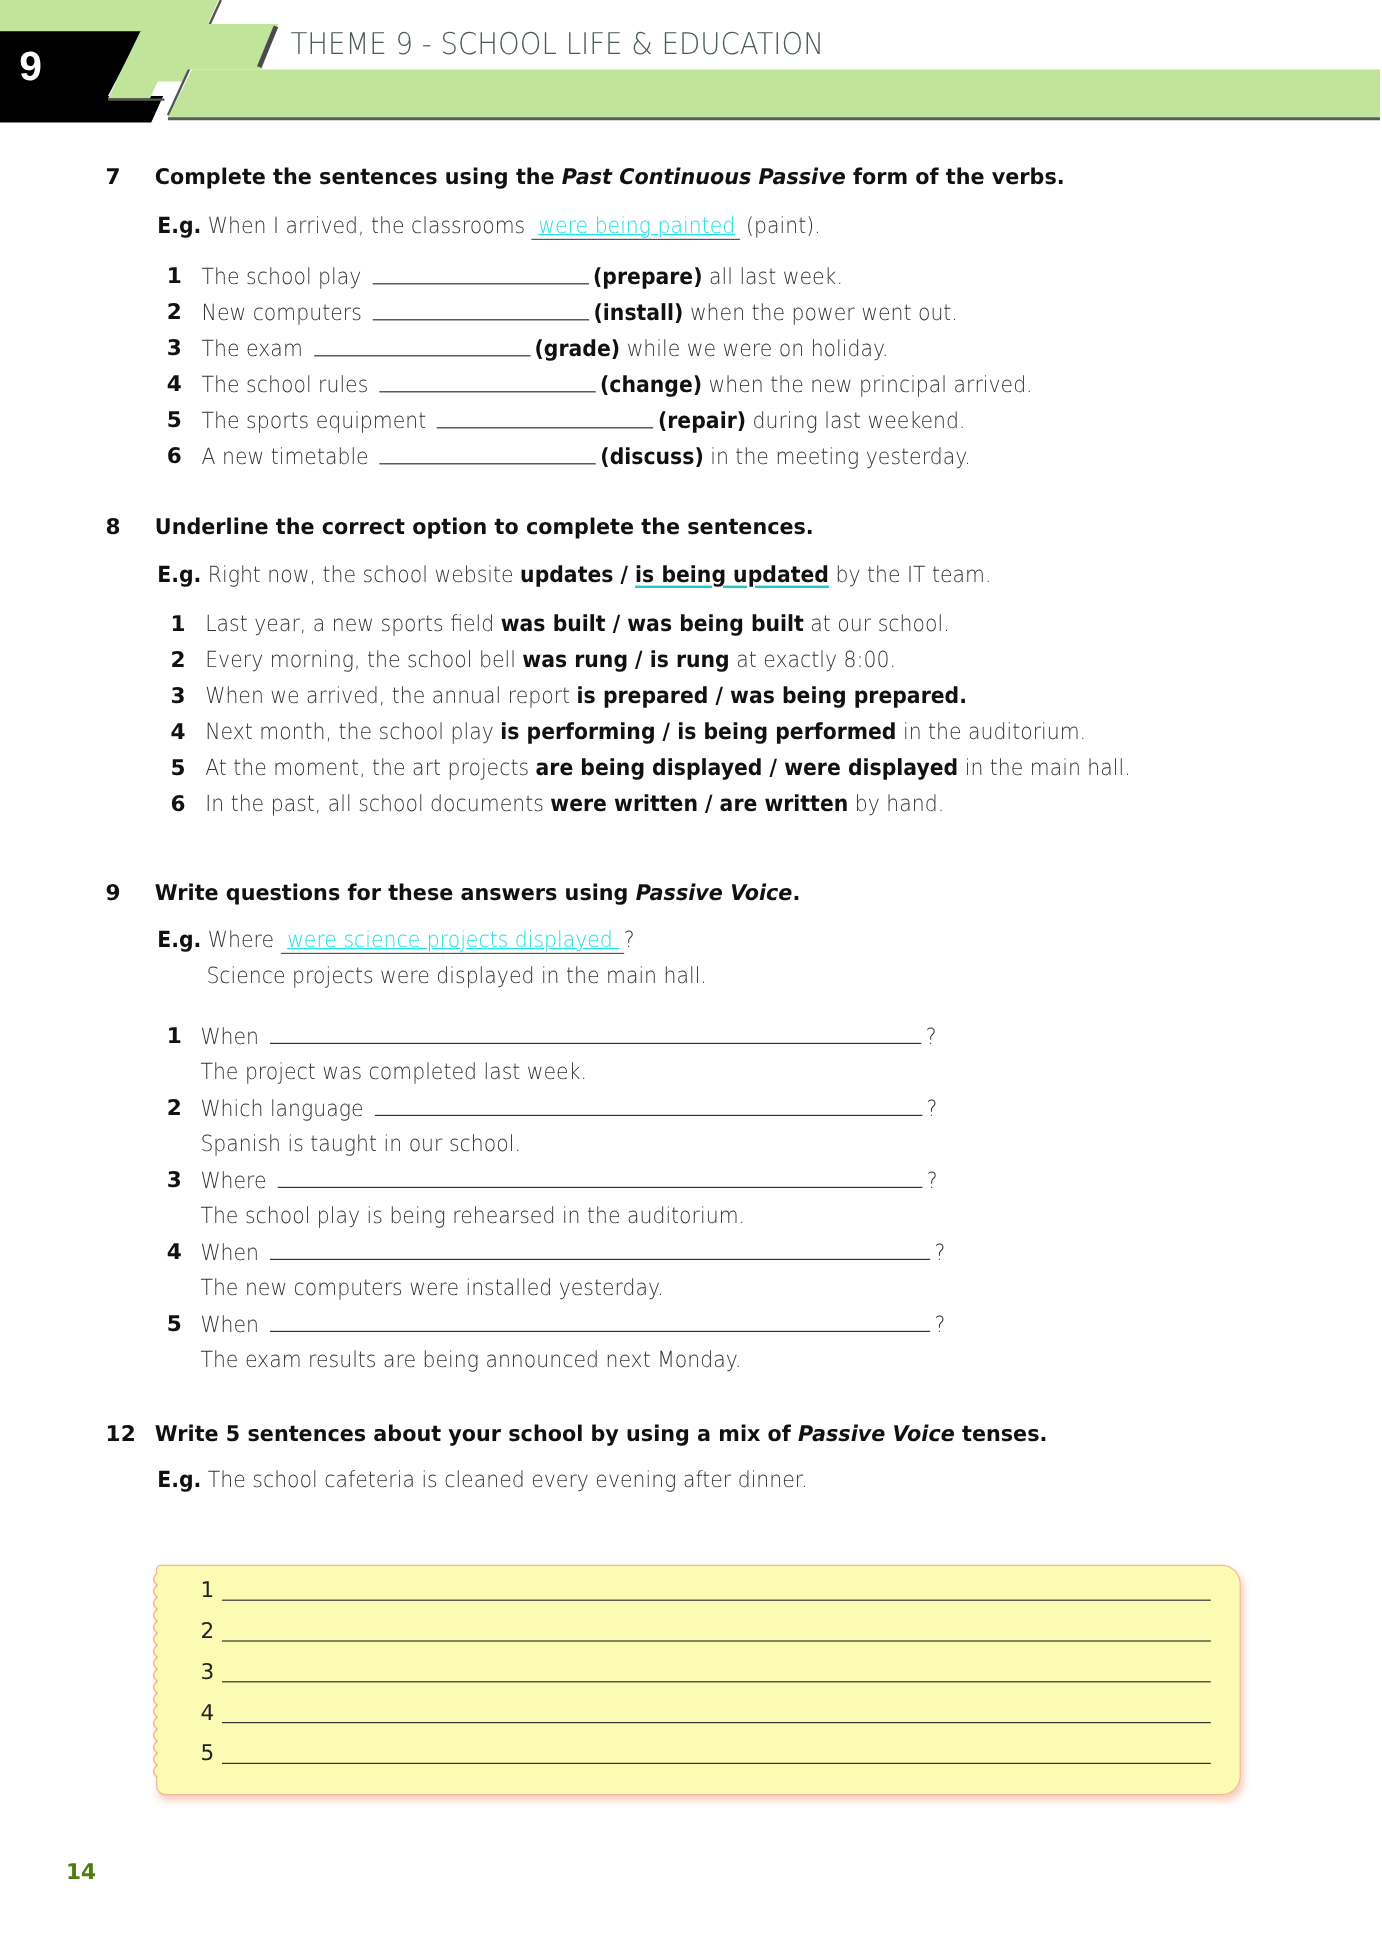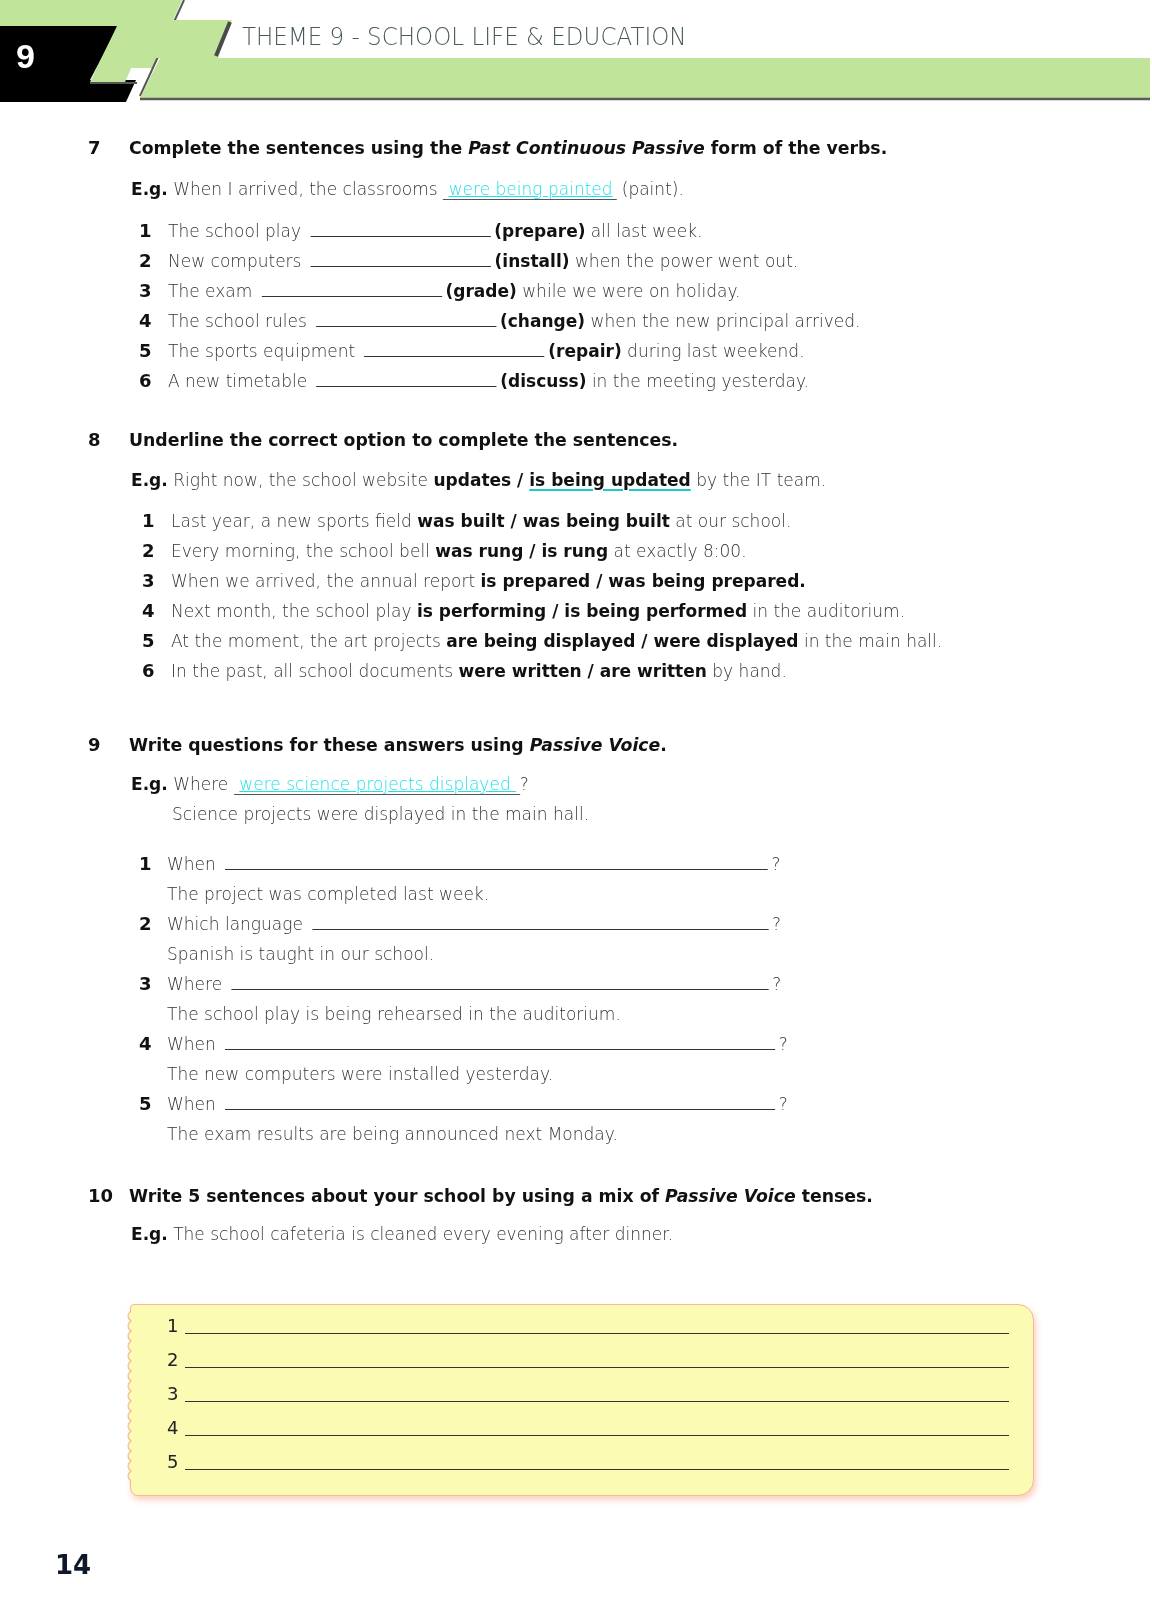--- a/index.html
+++ b/index.html
@@ -64,21 +64,21 @@
     position: absolute; left: 36px; font-size: 18px; color: #222;
     font-family: "DejaVu Sans", sans-serif;
   }
   .wline .rule {
     position: absolute; left: 18px; top: 18px; width: 824px;
     border-bottom: 1.5px solid #333;
   }
 
   .page-num {
     position: absolute; left: 55px; top: 1550px; font-weight: bold;
-    font-size: 26px; color: #0f172a; font-family: "DejaVu Sans", sans-serif;
+    font-size: 18px; color: #4d7c0f; font-family: "DejaVu Sans", sans-serif;
   }
 </style>
 </head>
 <body>
 
 <div class="hdr">
   <svg width="1152" height="110">
 
     <polygon points="0,0 182,0 152,68 0,68" fill="#c1e49b"></polygon>
 
@@ -191,21 +191,21 @@
     <div class="line" style="left:167px; top:1033px"><span>When </span><span class="blank" style="width:598px"></span><span>?</span></div>
     <div class="line" style="left:167px; top:1063px">The new computers were installed yesterday.</div>
 
     <div class="item-num" style="left:139px; top:1093px">5</div>
     <div class="line" style="left:167px; top:1093px"><span>When </span><span class="blank" style="width:598px"></span><span>?</span></div>
     <div class="line" style="left:167px; top:1123px">The exam results are being announced next Monday.</div>
   </div>
 </section>
 
 <section class="ex" style="top:0">
-  <div class="ex-num" style="top:1185px">10</div>
+  <div class="ex-num" style="top:1185px">12</div>
   <div class="ex-title" style="top:1185px">
     <span>Write 5 sentences about your school by using a mix of </span><i>Passive Voice</i><span> tenses.</span>
   </div>
   <div class="line" style="left:131px; top:1223px">
     <span class="eg">E.g.</span>
     <span>The school cafeteria is cleaned every evening after dinner.</span>
   </div>
 
   <div class="write-box">
     <svg class="scallop" width="12" height="176">

